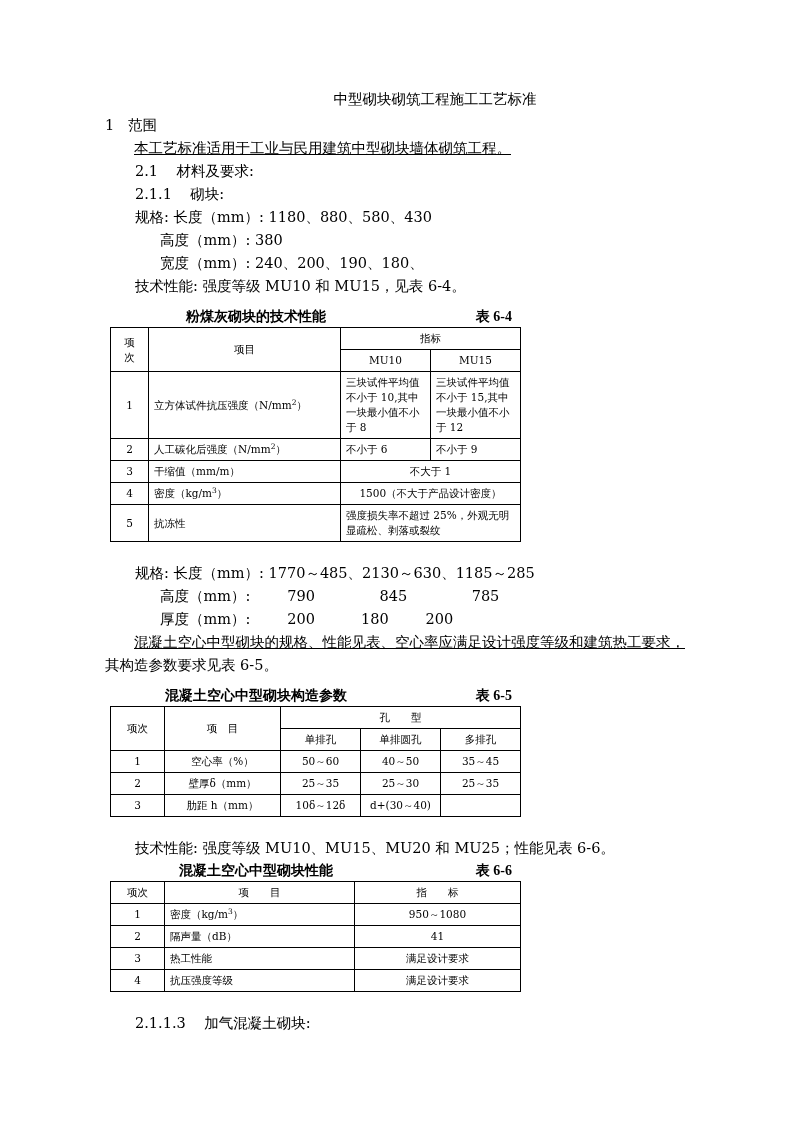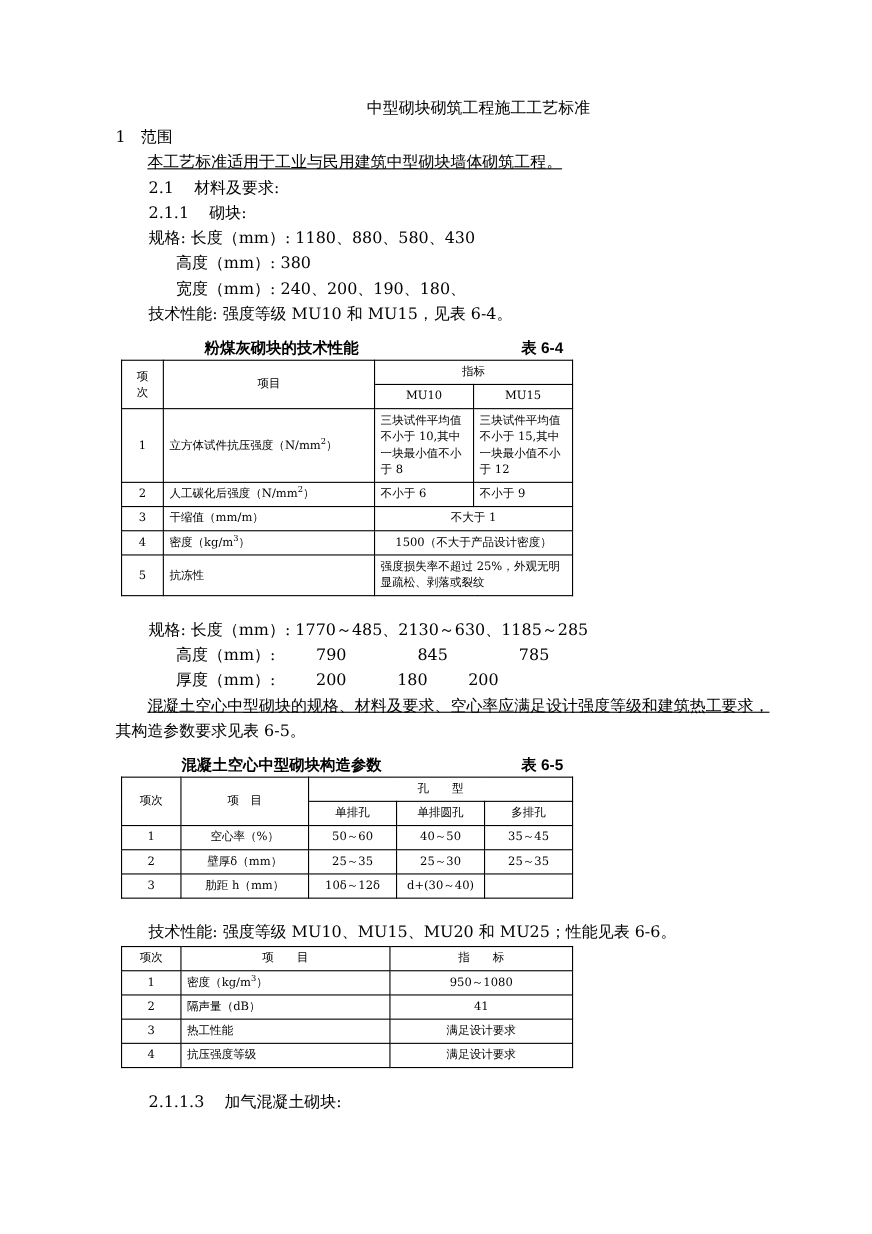--- a/index.html
+++ b/index.html
@@ -58,21 +58,21 @@
   .spacer-lg { height: 20px; }
 
   
   .tbl-block {
     width: 410px;
     margin-left: 5px;
   }
   .tbl-caption {
     position: relative;
     height: 21px;
-    font-family: Liberation Sans, sans-serif;
+    font-family: Liberation Serif, serif;
     font-weight: bold;
     font-size: 14px;
     line-height: 21px;
   }
   .tbl-caption .cap-title {
     position: absolute;
     left: 0;
     right: 0;
     text-align: center;
     padding-right: 118px;
@@ -200,21 +200,21 @@
           </tr>
         </tbody>
       </table>
     </div>
 
     <div class="spacer-lg"></div>
 
     <div class="line ind2">规格: 长度（mm）: 1770～485、2130～630、1185～285</div>
     <div class="line ind4">高度（mm）:        790              845              785</div>
     <div class="line ind4">厚度（mm）:        200          180        200</div>
-    <div class="line-wrap indp">混凝土空心中型砌块的规格、材料及要求、空心率应满足设计强度等级和建筑热工要求，</div>
+    <div class="line-wrap indp">混凝土空心中型砌块的规格、性能见表、空心率应满足设计强度等级和建筑热工要求，</div>
     <div class="line-wrap">其构造参数要求见表 6-5。</div>
 
     <div class="spacer-sm"></div>
 
     <div class="tbl-block">
       <div class="tbl-caption">
         <span class="cap-title">混凝土空心中型砌块构造参数</span>
         <span class="cap-num">表 6-5</span>
       </div>
       <table class="doc-table t65">
@@ -259,20 +259,24 @@
           </tr>
         </tbody>
       </table>
     </div>
 
     <div class="spacer-lg"></div>
 
     <div class="line ind2">技术性能: 强度等级 MU10、MU15、MU20 和 MU25；性能见表 6-6。</div>
 
     <div class="tbl-block">
+      <div class="tbl-caption">
+        <span class="cap-title">混凝土空心中型砌块性能</span>
+        <span class="cap-num">表 6-6</span>
+      </div>
       <table class="doc-table t66">
         <colgroup>
             <col class="a">
             <col class="b">
             <col class="c">
           </colgroup>
         <tbody>
           <tr>
             <td class="c">项次</td>
             <td class="c">项　　目</td>

